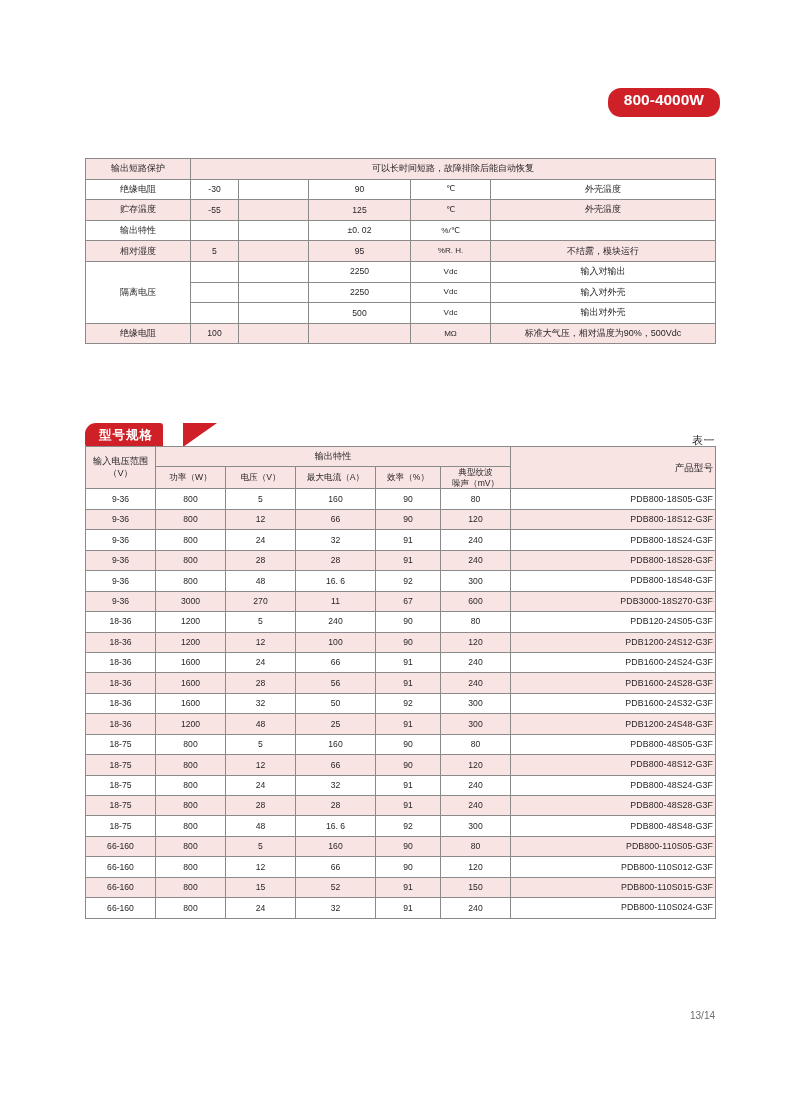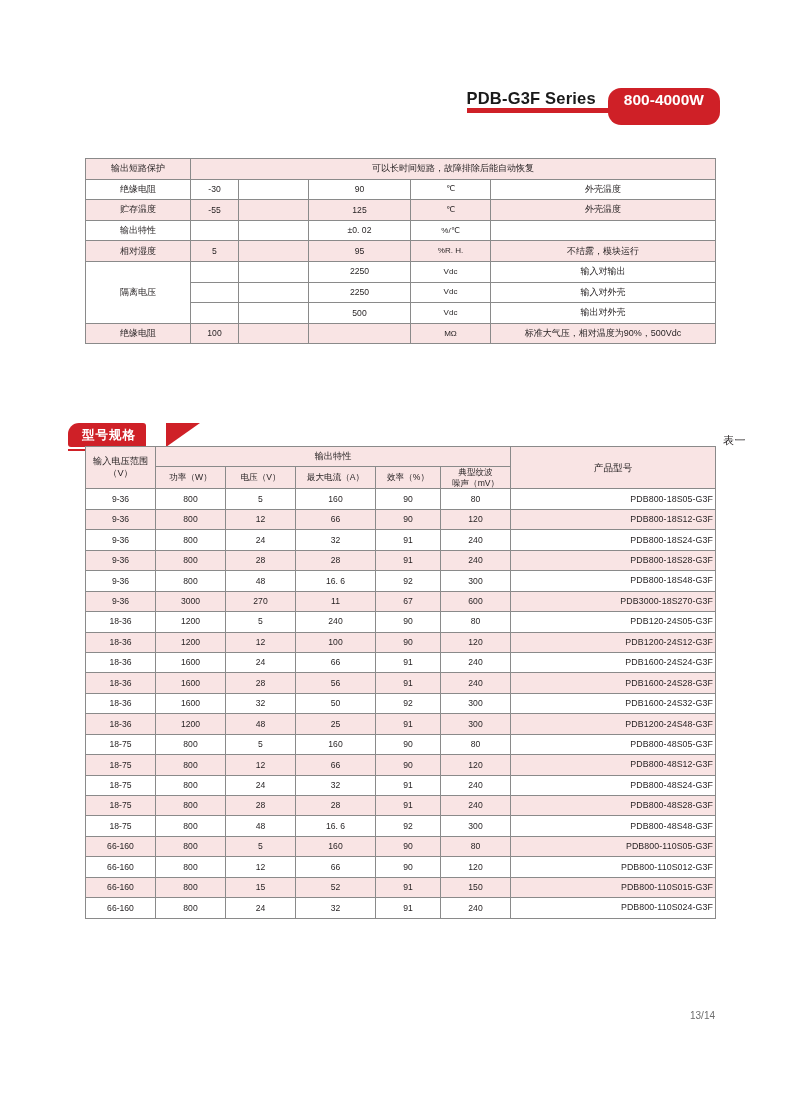--- a/index.html
+++ b/index.html
@@ -52,21 +52,21 @@
   .series-wrap {
     position: relative;
     padding-bottom: 7px;
   }
   .power-badge {
     position: relative;
     background: #cf2027;
     color: #ffffff;
     font-size: 15.5px;
     font-weight: bold;
-    padding: 3px 16px 16px 16px;
+    padding: 3px 16px 8px 16px;
     border-radius: 13px;
     line-height: 18px;
     white-space: nowrap;
     margin-left: -6px;
     z-index: 2;
   }
 
   
   .spec-table {
     position: absolute;
@@ -101,25 +101,24 @@
   }
   #table-general td { height: 19.6px; }
   #table-general .t1-label { font-size: 9px; }
   #table-general .t1-unit  { font-size: 8px; }
   #table-general .t1-note  { font-size: 9px; }
   #table-general .t1-span  { font-size: 9px; }
 
   
   .section-block {
     position: absolute;
-    left: 68px;
+    left: 85px;
     top: 423px;
     width: 630px;
     height: 30px;
-    padding-left: 48px;
   }
   .banner-line {
     position: absolute;
     left: 0;
     bottom: 2px;
     width: 630px;
     height: 1.6px;
     background: #cf2027;
   }
   .banner-tag {
@@ -161,21 +160,21 @@
   #table-models {
     left: 85px;
     top: 446px;
     width: 630px;
   }
   #table-models td { height: 19.45px; }
   #table-models thead td { height: 19px; }
   #table-models .hdr { background: #f9e4e4; font-size: 8.6px; }
   #table-models .hdr-input { font-size: 9.2px; }
   #table-models .hdr-group { font-size: 9.2px; }
-  #table-models .hdr-model { font-size: 9.6px; }
+  #table-models .hdr-model { font-size: 9.6px; text-align: right; }
   #table-models .col-model {
     text-align: right;
     padding-left: 20px;
     font-size: 8.8px;
     letter-spacing: 0.1px;
   }
 
   
   .page-footer {
     position: absolute;
@@ -191,24 +190,20 @@
     top: 0;
     font-size: 10px;
     color: #6d6d6d;
   }
 </style>
 </head>
 <body>
 
 <div class="page-header">
   <div class="header-inner">
-    <div class="series-wrap">
-      <div class="series-title">PDB-G3F Series</div>
-      <div class="header-underline"></div>
-    </div>
     <div class="power-badge">800-4000W</div>
   </div>
 </div>
 
 <table class="spec-table" id="table-general">
   <colgroup>
     <col style="width:105px">
     <col style="width:48px">
     <col style="width:70px">
     <col style="width:102px">

